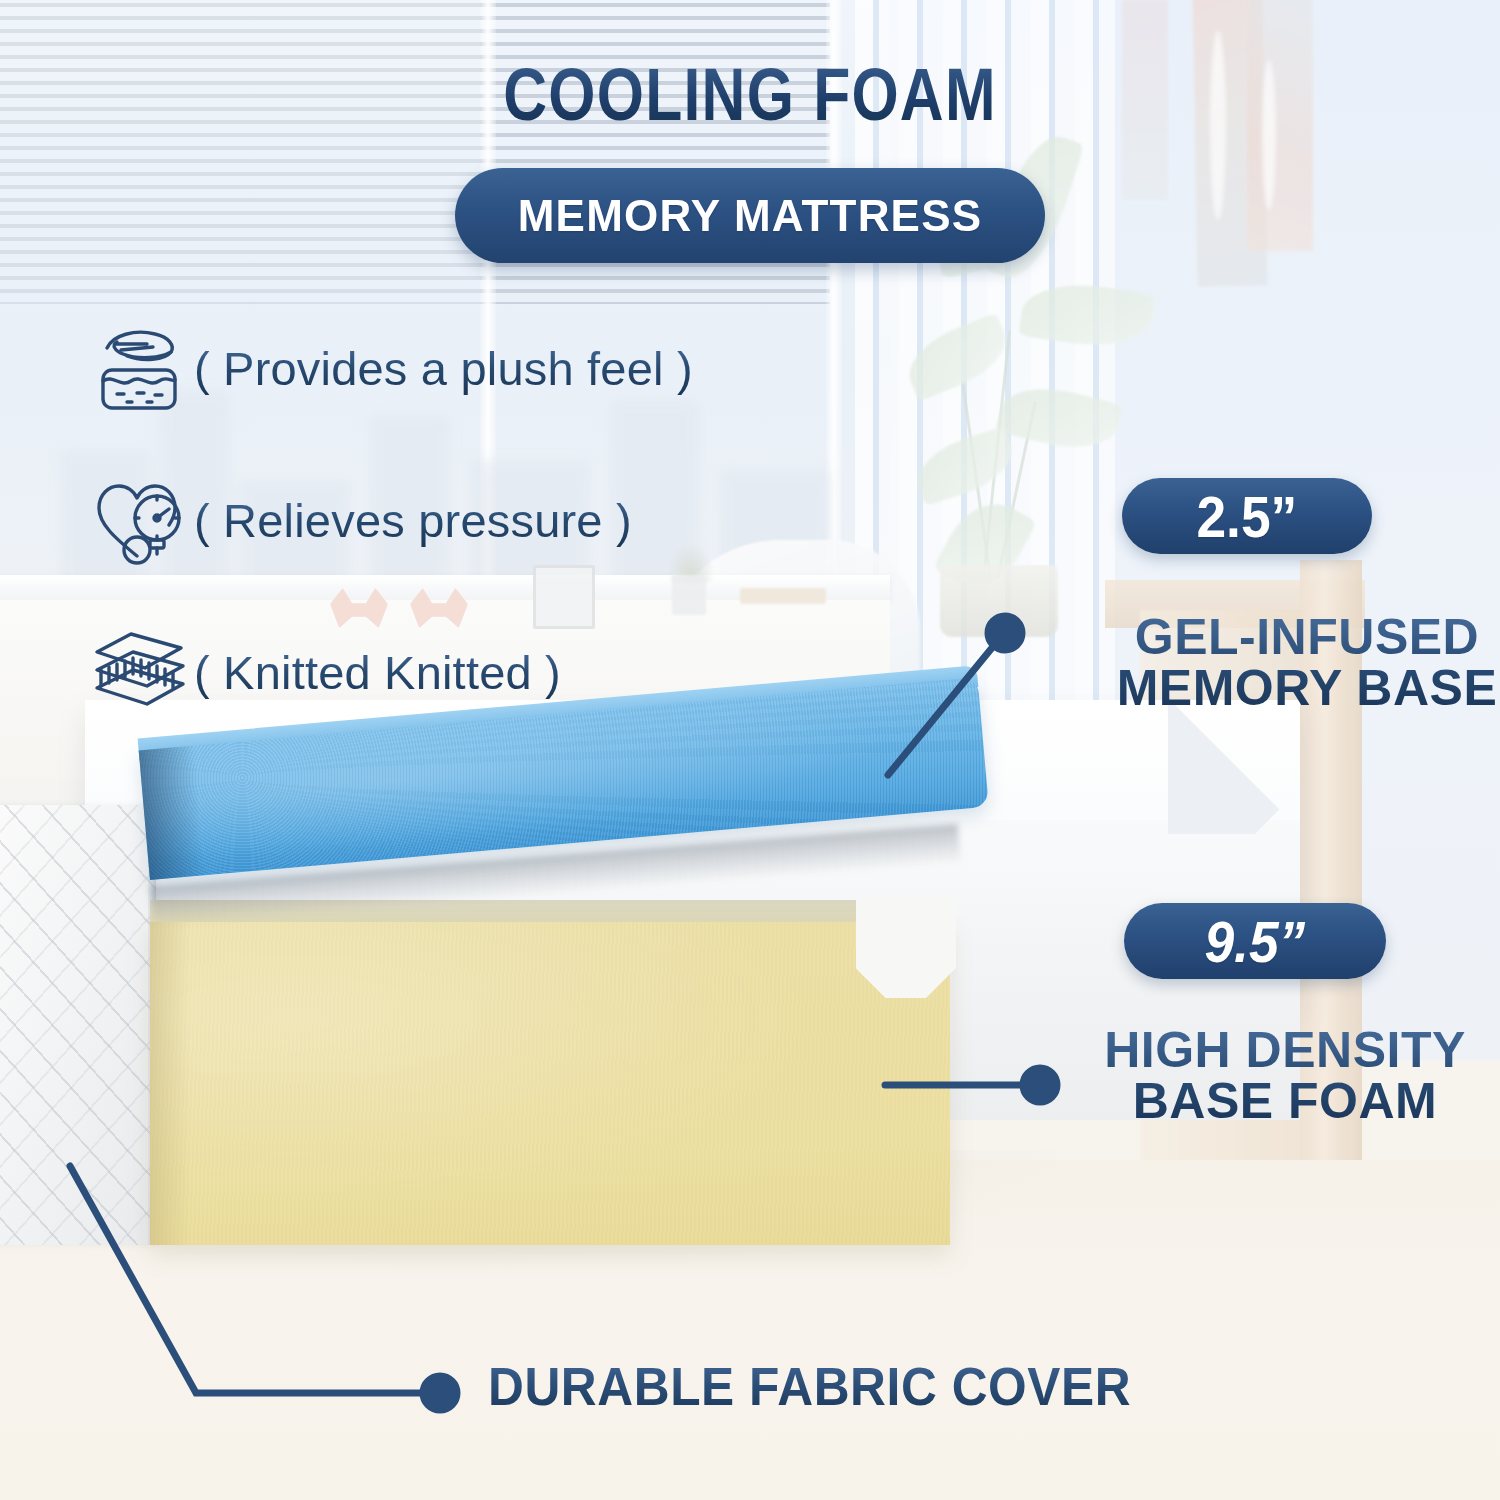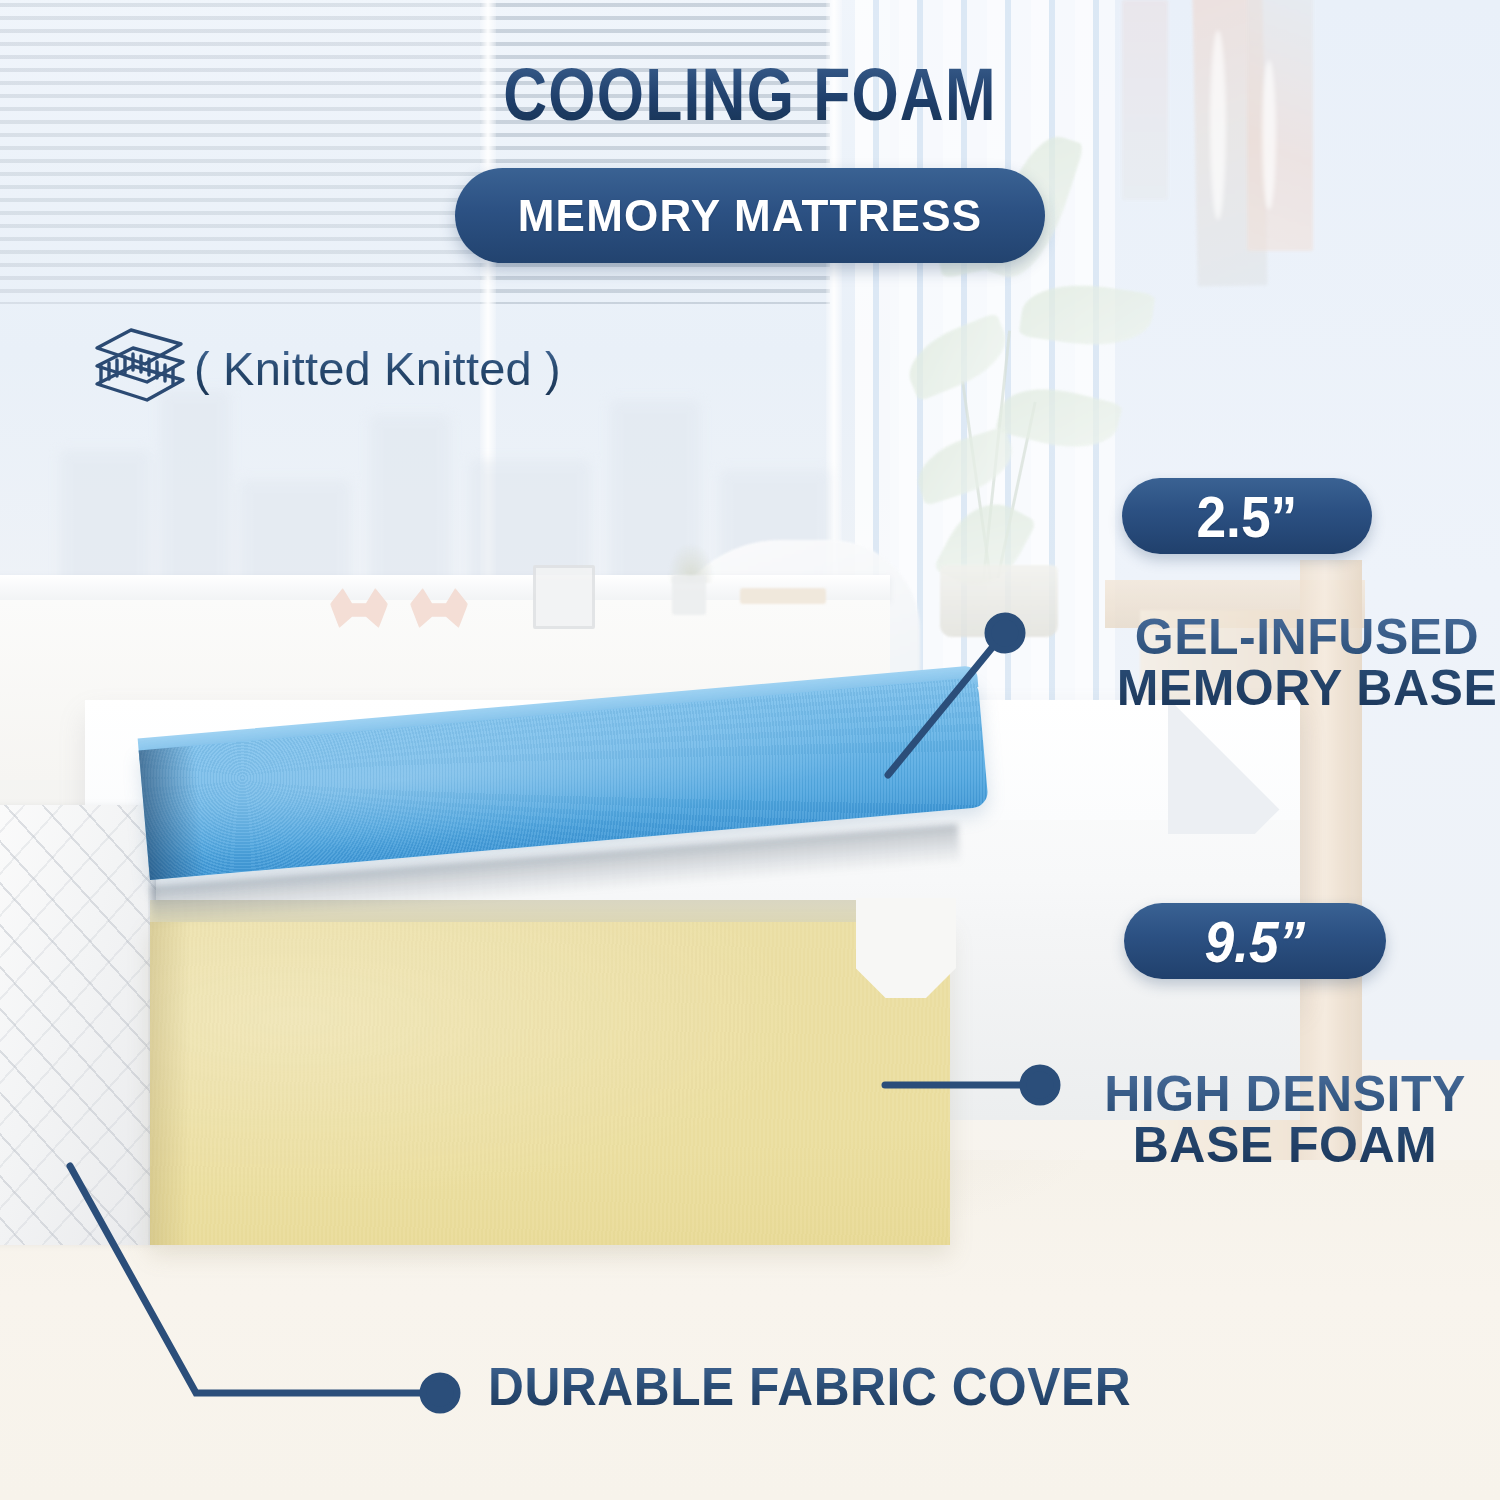--- a/index.html
+++ b/index.html
@@ -187,21 +187,21 @@
     font-weight:bold;font-size:58px;letter-spacing:0px;transform:scaleX(.92);
     text-shadow:0 1px 2px rgba(0,0,0,.16);}
   .badge-25{left:1122px;top:478px;width:250px;}
   .badge-95{left:1124px;top:903px;width:262px;font-style:italic;}
 
   .callout{position:absolute;text-align:center;line-height:1.02;
     font-size:50px;font-weight:bold;letter-spacing:.5px;
     background:linear-gradient(180deg,#486c9a 0%,#2a4d76 48%,#1a3558 100%);
     -webkit-background-clip:text;background-clip:text;color:transparent;}
   .co-gel{left:1055px;top:612px;width:504px;}
-  .co-base{left:1070px;top:1025px;width:430px;margin-top:44px;}
+  .co-base{left:1070px;top:1025px;width:430px;}
 
   .bottom-cap{position:absolute;left:488px;top:1355px;
     font-family:"Liberation Sans Narrow","Liberation Sans",sans-serif;
     font-weight:bold;font-size:54px;letter-spacing:.6px;transform:scaleX(.92);
     transform-origin:0 50%;
     background:linear-gradient(180deg,#466a98 0%,#2a4d76 50%,#1b3557 100%);
     -webkit-background-clip:text;background-clip:text;color:transparent;white-space:nowrap;}
 
   
   .leaders{position:absolute;left:0;top:0;width:1500px;height:1500px;pointer-events:none;}
@@ -312,21 +312,50 @@
     </g>
   </svg>
 
   <div class="title">COOLING FOAM</div>
   <div class="pill-title">
     <span>MEMORY MATTRESS</span>
   </div>
 
   <div class="features">
 
-
+    <div class="feat">
+      <div class="feat-ico">
+        <svg width="96" height="92" viewBox="0 0 96 92" fill="none" stroke="#2b4a73" stroke-width="3.4" stroke-linecap="round" stroke-linejoin="round">
+          <path d="M16 26 C22 13, 44 7, 64 12 C78 15, 84 24, 80 30 C74 38, 52 40, 36 34"></path>
+          <path d="M80 30 C70 36, 48 38, 32 32 C24 29, 20 23, 26 20"></path>
+          <path d="M24 22 L56 22 M30 28 L62 25"></path>
+          <rect x="12" y="48" width="72" height="38" rx="9"></rect>
+          <path d="M12 59 C22 52, 30 66, 40 59 C50 52, 58 66, 68 59 C76 53.5, 80 60, 84 58"></path>
+          <path d="M26 72 h7 M46 71 h7 M64 73 h7 M36 80 h5 M56 80 h5"></path>
+        </svg>
+      </div>
+      <div class="feat-txt">( Provides a plush feel )</div>
+    </div>
+
+    <div class="feat">
+      <div class="feat-ico">
+        <svg width="96" height="92" viewBox="0 0 96 92" fill="none" stroke="#2b4a73" stroke-width="3.4" stroke-linecap="round" stroke-linejoin="round">
+          <path d="M46 82 C24 64, 8 50, 8 34 C8 20, 18 12, 28 12 C36 12, 43 17, 46 24
+                   C49 17, 56 12, 64 12 C74 12, 84 20, 84 34 C84 40, 82 45, 78 51"></path>
+          <circle cx="66" cy="44" r="22"></circle>
+          <circle cx="66" cy="44" r="3"></circle>
+          <path d="M66 44 L78 35"></path>
+          <path d="M66 22 v4 M88 44 h-4 M66 66 v-4 M44 44 h4"></path>
+          <rect x="59" y="66" width="14" height="8" rx="2"></rect>
+          <path d="M66 74 v6"></path>
+          <circle cx="46" cy="76" r="13"></circle>
+        </svg>
+      </div>
+      <div class="feat-txt">( Relieves pressure )</div>
+    </div>
 
     <div class="feat">
       <div class="feat-ico">
         <svg width="104" height="92" viewBox="0 0 104 92" fill="none" stroke="#2b4a73" stroke-width="3.4" stroke-linecap="round" stroke-linejoin="round">
           <path d="M10 26 L44 8 L94 22 L58 42 Z"></path>
           <path d="M10 44 L46 26 L96 40 L60 60 Z"></path>
           <path d="M10 62 L46 44 L96 58 L60 78 Z"></path>
           <path d="M14 44 v16 M22 41 v16 M30 38 v16 M38 35 v16 M46 32 v16
                    M54 34 v16 M62 37 v16 M70 40 v16 M78 43 v16 M86 46 v16"></path>
         </svg>

